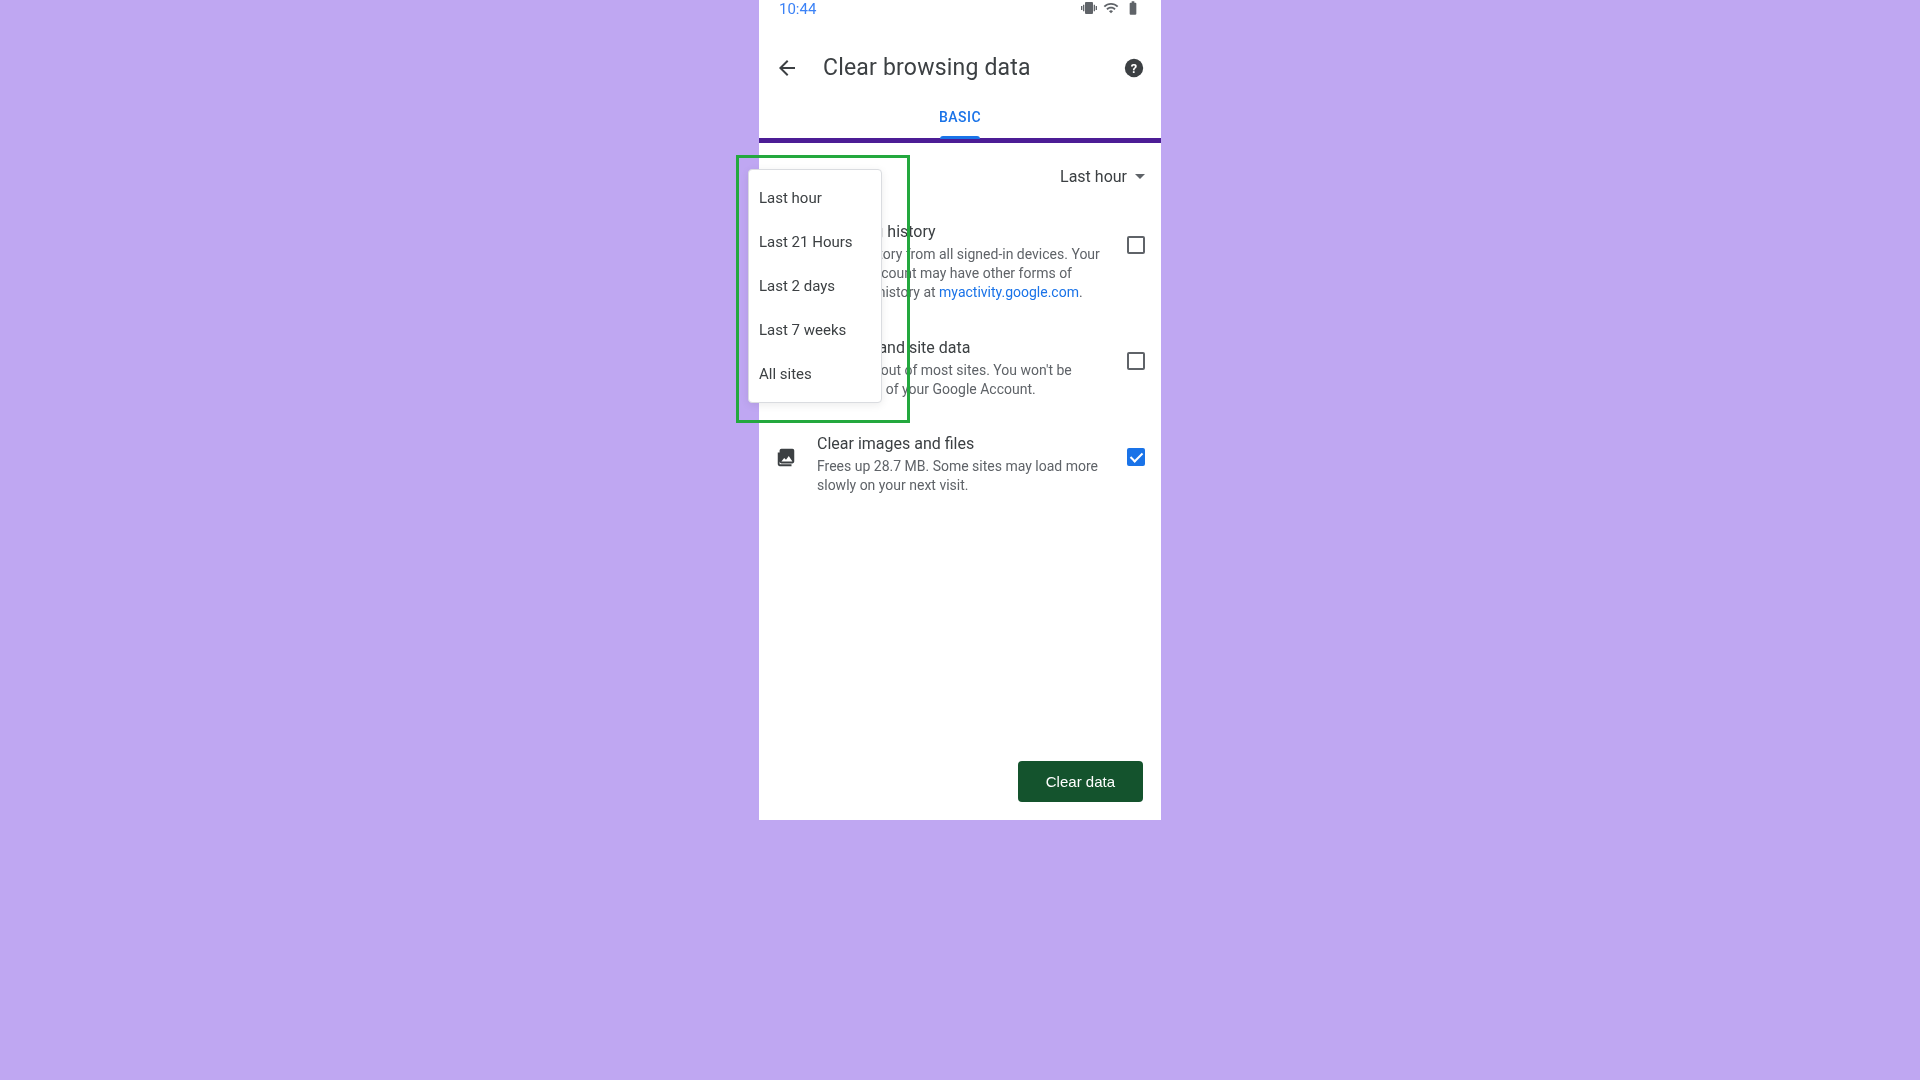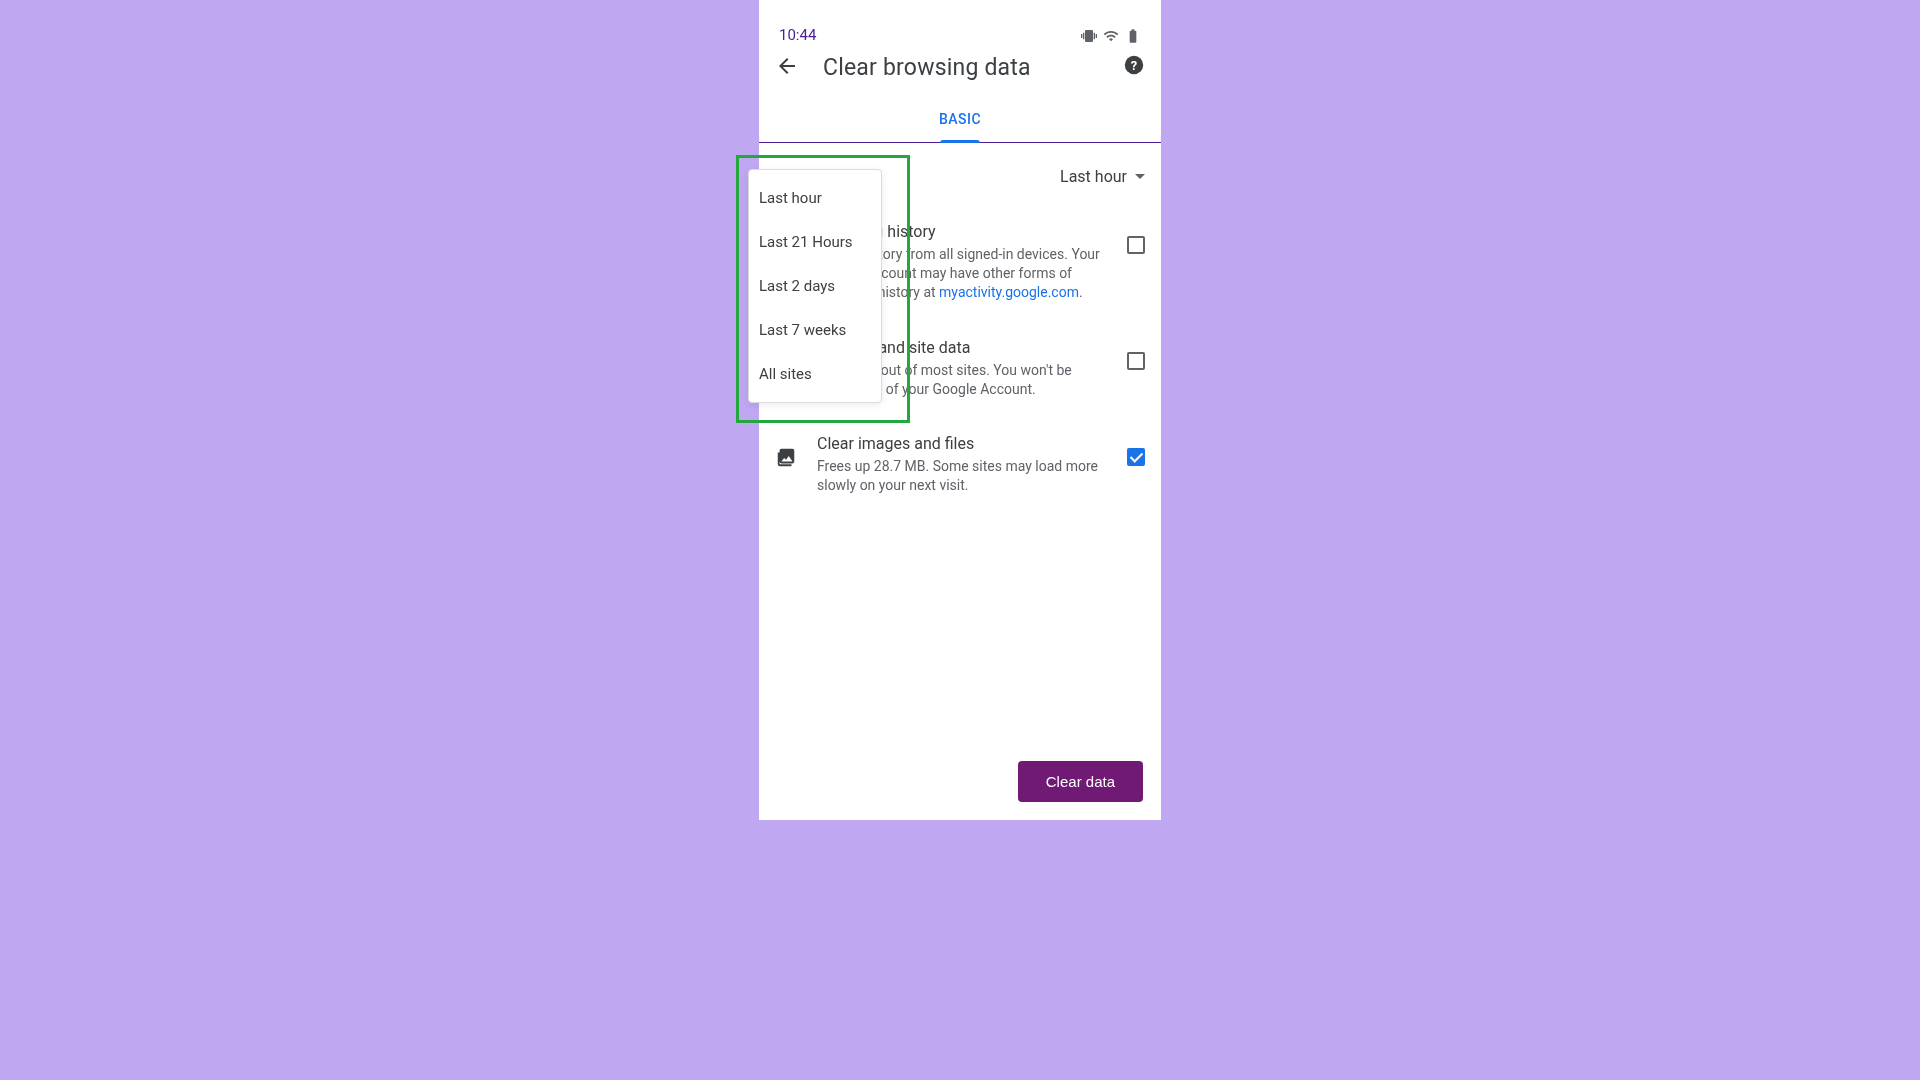--- a/index.html
+++ b/index.html
@@ -17,46 +17,47 @@
     width: 402px;
     height: 820px;
     background: #ffffff;
     margin-top: 0;
     position: relative;
     overflow: hidden;
   }
   .statusbar {
     height: 44px;
     display: flex;
-    align-items: flex-end;
+    align-items: flex-start;
     justify-content: space-between;
     padding: 0 20px;
     font-size: 15px;
-    color: #4c1d95;
+    color: #3b82f6;
   }
   .status-icons { display:flex; gap:6px; align-items:center; color:#5f6368; }
   .status-icons svg { width:16px; height:16px; fill:#5f6368; }
   .header {
     display: flex;
+    align-items: center;
     padding: 10px 16px 14px;
     gap: 24px;
   }
   .back-icon { width:24px; height:24px; fill:#3c4043; }
   .title {
     font-size: 23px;
     color: #3c4043;
     flex: 1;
     font-weight: 400;
     letter-spacing: 0.2px;
   }
   .help-icon { width:22px; height:22px; }
   .tabs {
     display: flex;
     height: 48px;
-    border-bottom: 1px solid #4c1d95;
+    border-bottom: 5px solid #4c1d95;
   }
   .tab {
     flex: 1;
     display: flex;
     align-items: center;
     justify-content: center;
     font-size: 14px;
     font-weight: 500;
     letter-spacing: 0.5px;
     color: #5f6368;
@@ -104,21 +105,21 @@
     background:#1a73e8; border-color:#1a73e8;
   }
   .checkbox.checked::after {
     content:""; position:absolute; left:4px; top:0px; width:5px; height:10px;
     border:solid #fff; border-width:0 2.5px 2.5px 0; transform:rotate(45deg);
   }
   .footer {
     position:absolute; bottom:18px; right:18px;
   }
   .clear-btn {
-    background:#701a75; color:#fff; font-size:15px; font-weight:500;
+    background:#14532d; color:#fff; font-size:15px; font-weight:500;
     border:none; border-radius:4px; padding:12px 28px;
   }
   .popup-highlight {
     position:absolute;
     top:155px; left:736px;
     width:174px; height:268px;
     border:3.5px solid #23a83e;
     pointer-events:none;
   }
   .popup {

